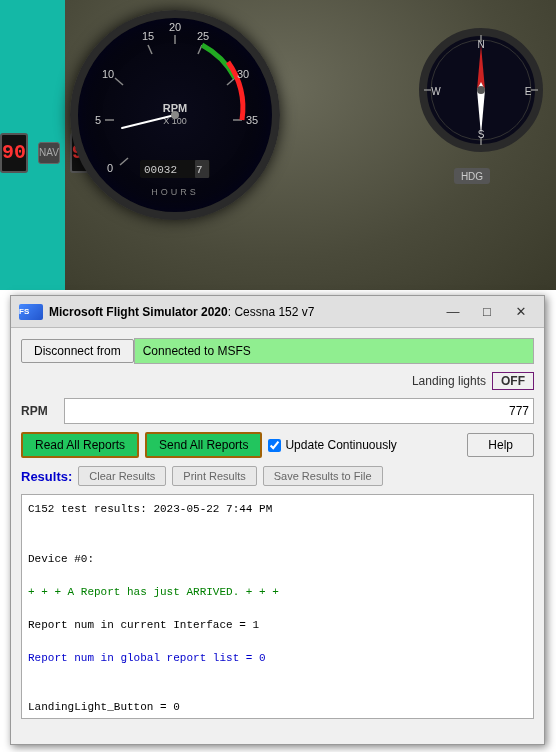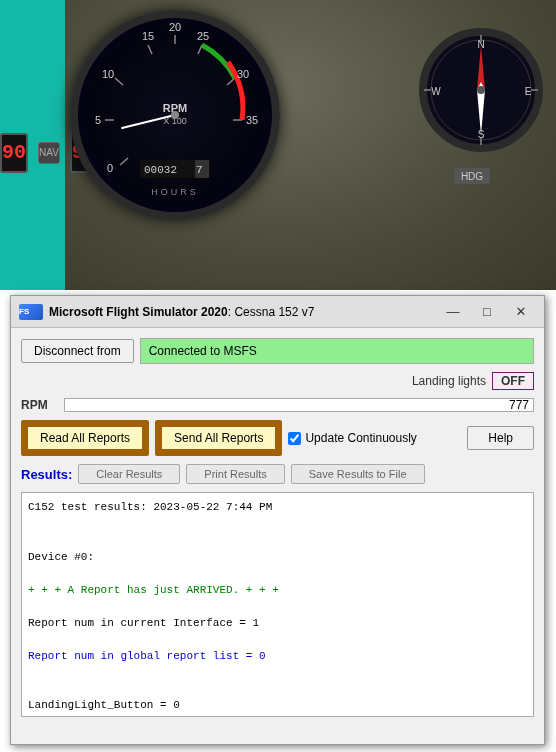--- a/index.html
+++ b/index.html
@@ -174,21 +174,21 @@
       padding: 10px;
       display: flex;
       flex-direction: column;
       gap: 8px;
     }
 
     
     .connect-row {
       display: flex;
       align-items: center;
-      gap: 6px;
+      gap: 0;
     }
 
     .disconnect-btn {
       padding: 4px 12px;
       background: #f0f0f0;
       border: 1px solid #999;
       border-radius: 2px;
       cursor: pointer;
       font-size: 12px;
       white-space: nowrap;
@@ -237,39 +237,39 @@
 
     .rpm-label {
       font-size: 12px;
       font-weight: bold;
       color: #333;
       width: 35px;
     }
 
     .rpm-input {
       flex: 1;
-      height: 14px;
+      height: 26px;
       border: 1px solid #aaa;
       background: white;
       padding: 0 4px;
       font-size: 12px;
       text-align: right;
     }
 
     
     .action-row {
       display: flex;
       align-items: center;
       gap: 6px;
     }
 
     .action-btn {
       padding: 4px 12px;
-      background: #fef9c3;
-      border: 7px solid #a16207;
+      background: #22c55e;
+      border: 2px solid #a16207;
       border-radius: 2px;
       cursor: pointer;
       font-size: 12px;
     }
 
     .help-btn {
       padding: 4px 20px;
       background: #f0f0f0;
       border: 1px solid #999;
       border-radius: 2px;
@@ -291,21 +291,21 @@
       gap: 6px;
     }
 
     .results-title {
       font-weight: bold;
       color: #0000cc;
       font-size: 13px;
     }
 
     .results-btn {
-      padding: 3px 17px;
+      padding: 3px 10px;
       background: #e8e8e8;
       border: 1px solid #aaa;
       border-radius: 2px;
       cursor: pointer;
       font-size: 11px;
       color: #666;
     }
 
     
     .results-area {

